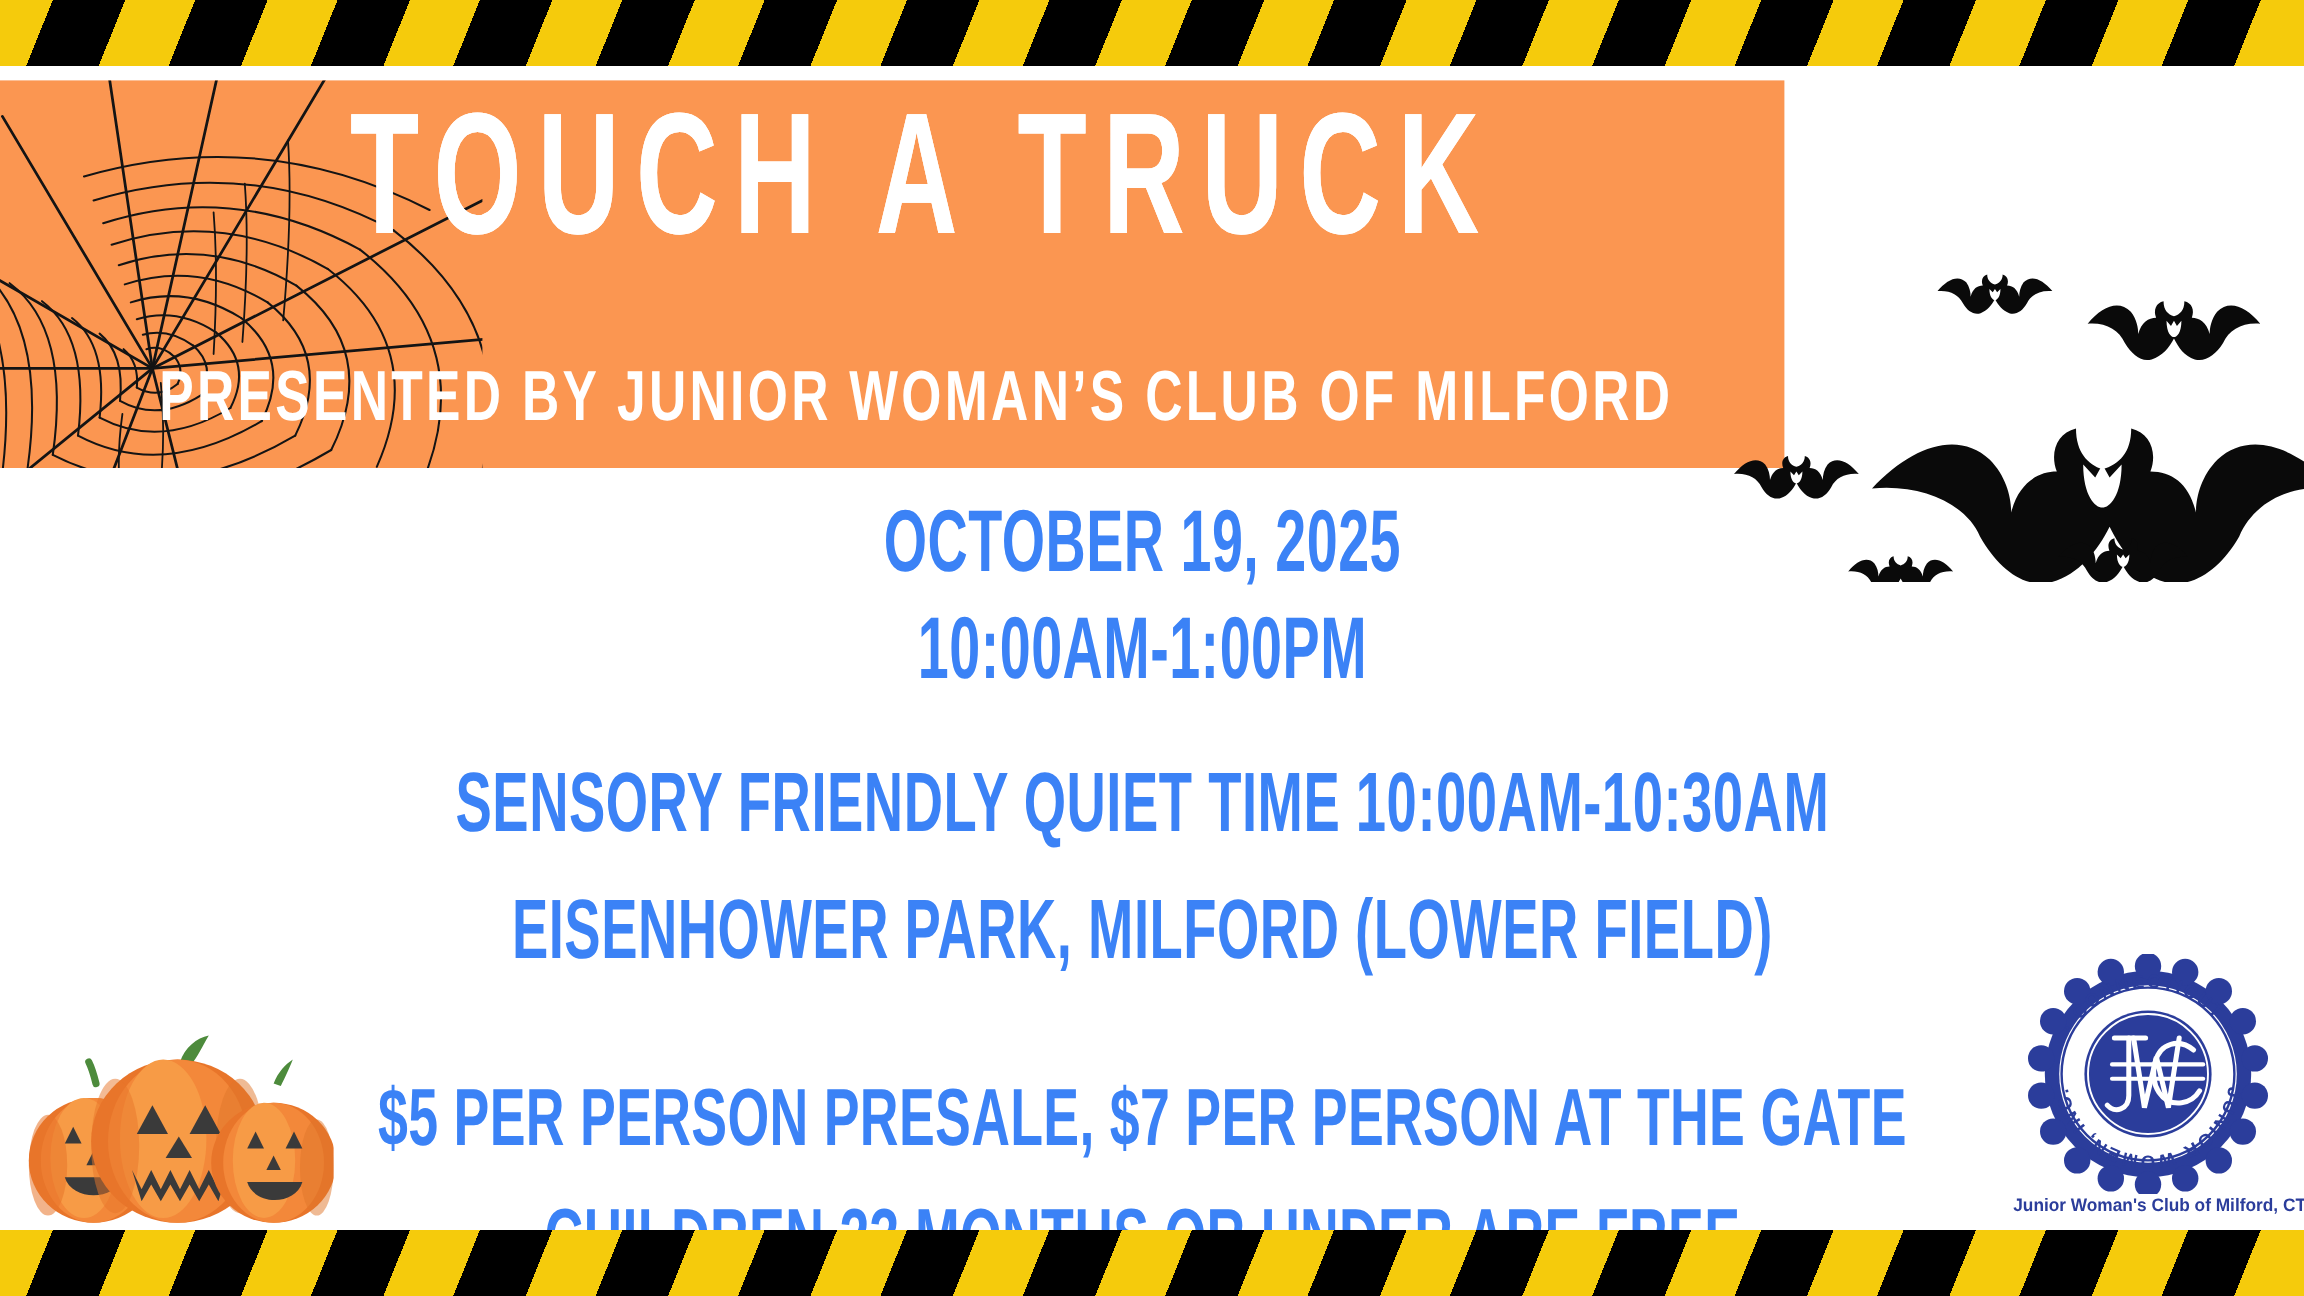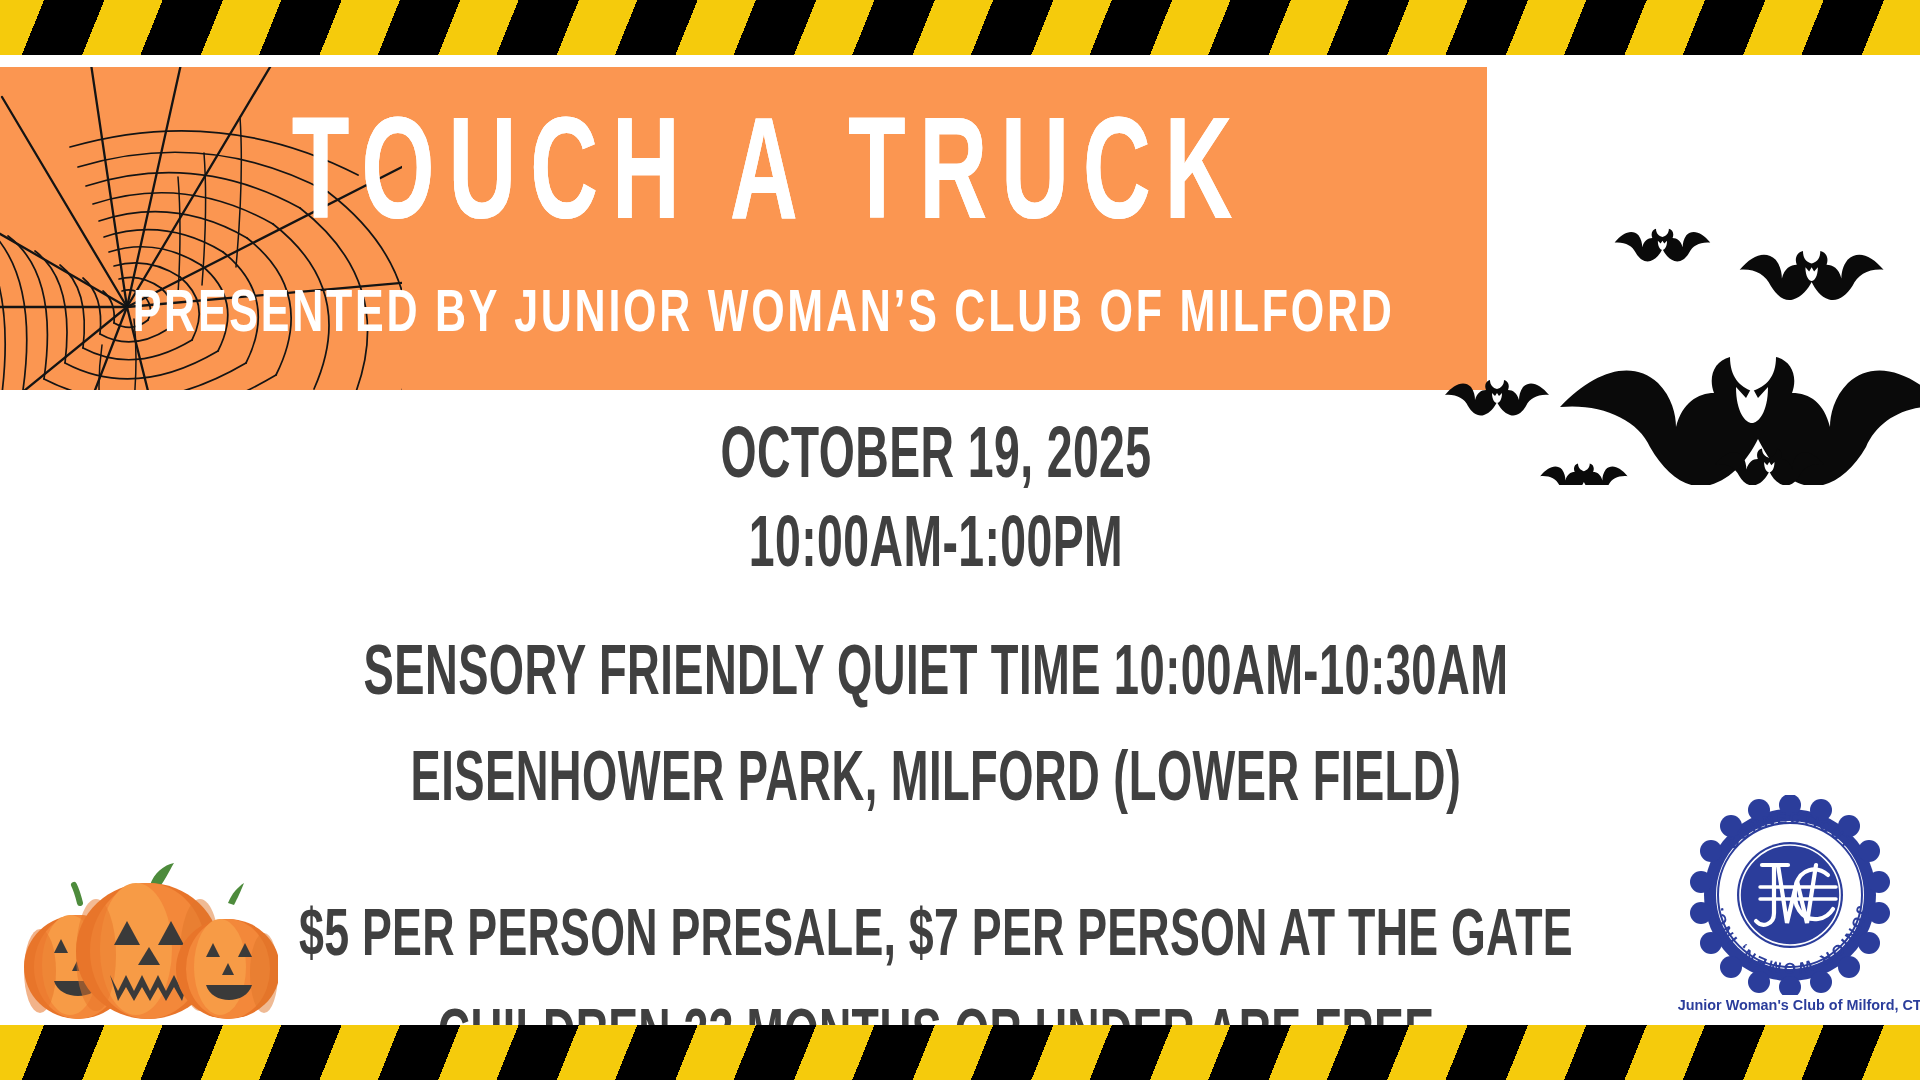--- a/index.html
+++ b/index.html
@@ -70,22 +70,23 @@
   #title-block {
     position: absolute;
     left: 0;
     top: 67px;
     width: 1524px;
     height: 323px;
     display: flex;
     flex-direction: column;
     align-items: center;
     justify-content: flex-start;
-    padding-top: 28px;
+    padding-top: 5px;
     box-sizing: border-box;
+    gap: 42px;
   }
   #main-title {
     color: #ffffff;
     font-family: "Liberation Sans Narrow", "Liberation Sans", sans-serif;
     font-weight: 700;
     font-size: 118px;
     line-height: 1.02;
     letter-spacing: 17px;
     text-indent: 17px;
     transform: scaleX(0.80) scaleY(1.22);
@@ -115,25 +116,25 @@
     left: 1440px;
     top: 215px;
     width: 480px;
     height: 270px;
     pointer-events: none;
   }
 
   
   #body-copy {
     position: absolute;
-    left: 0;
+    left: 16px;
     top: 395px;
     width: 1872px;
     text-align: center;
-    color: #404040;
+    color: #3b82f6;
     font-family: "Liberation Sans Narrow", "Liberation Sans", sans-serif;
     font-weight: 700;
   }
 
   .line {
     white-space: nowrap;
     margin: 0 auto;
     transform-origin: center center;
   }
 

